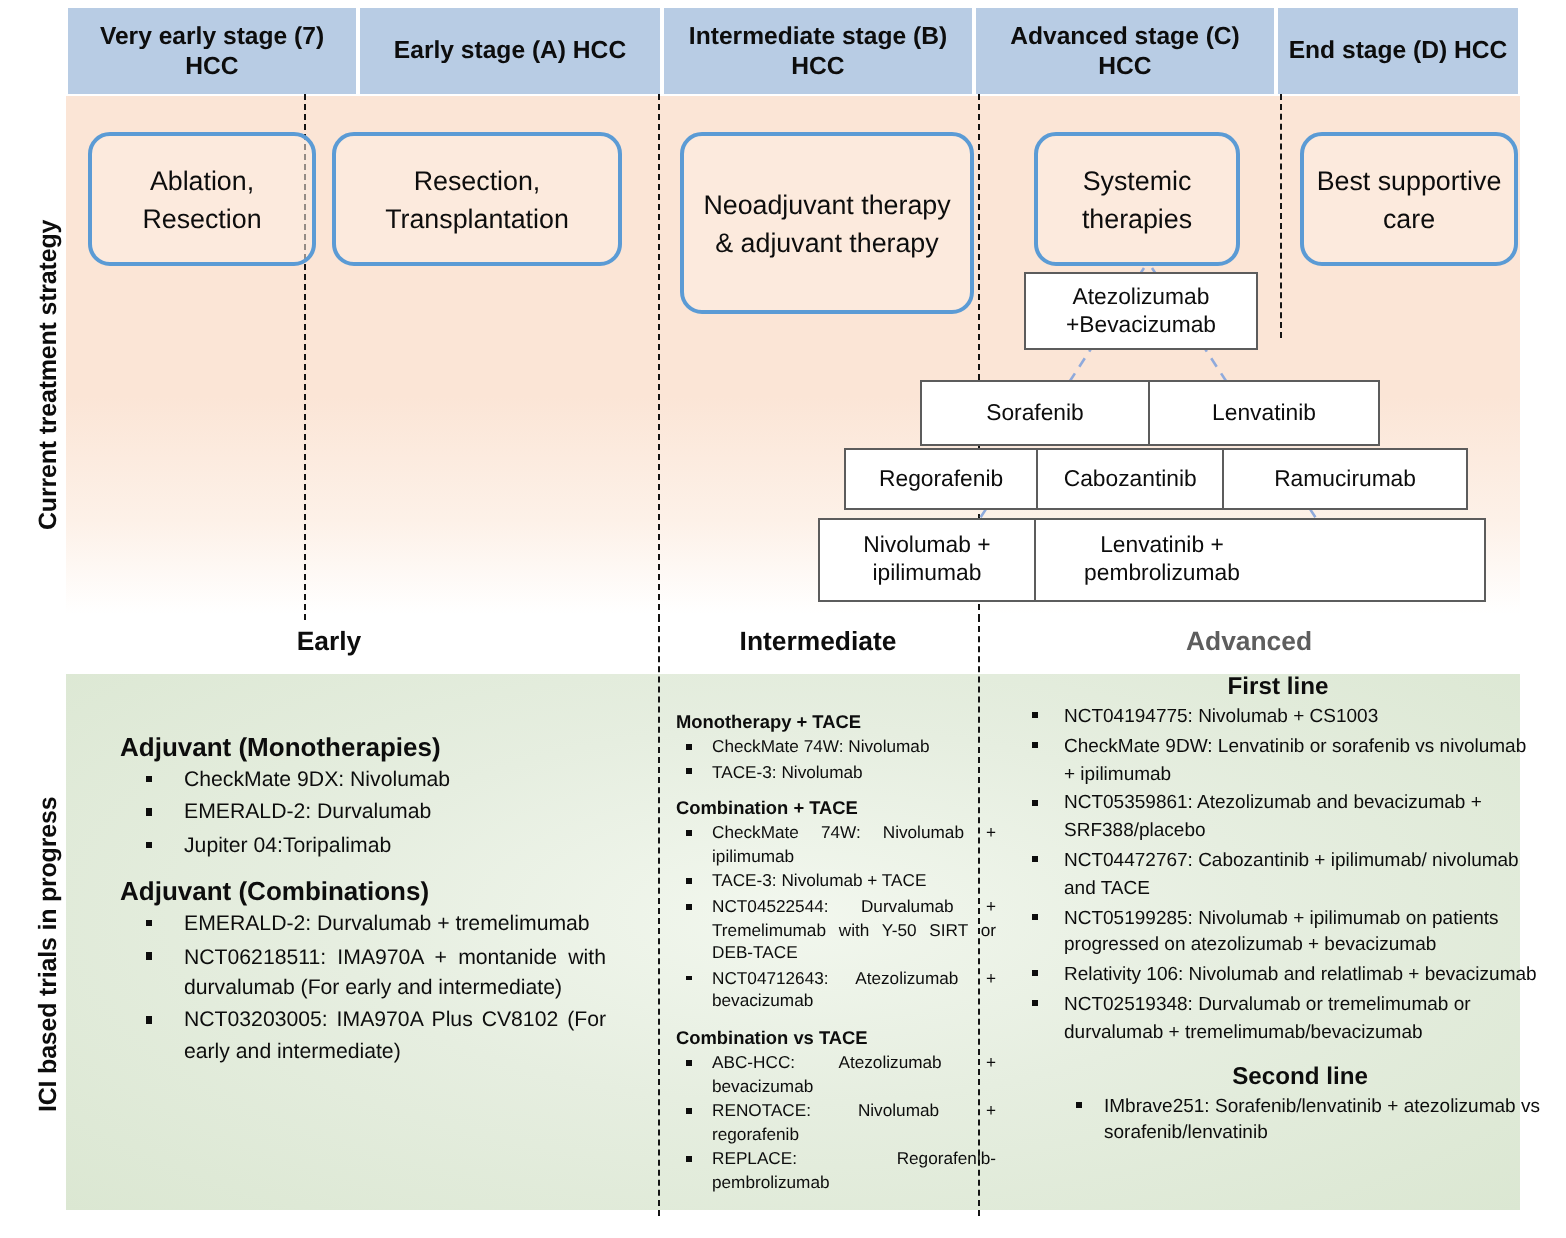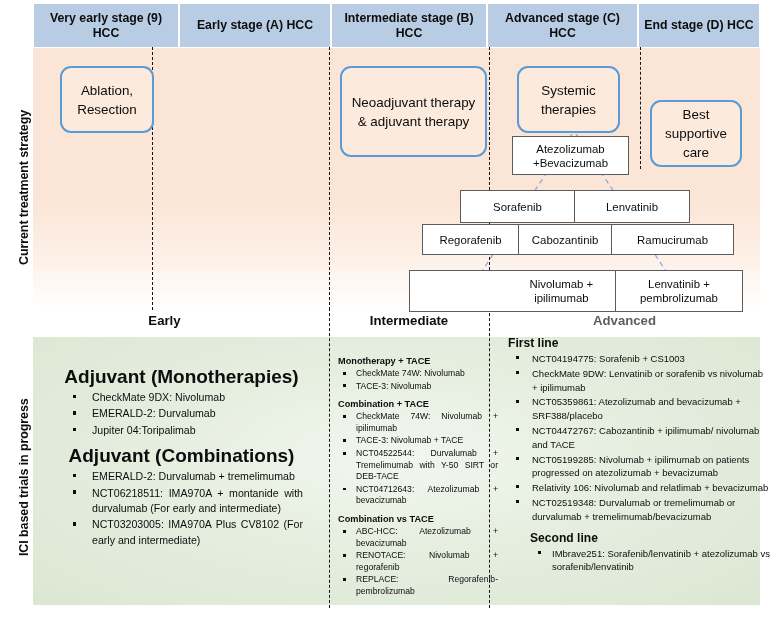--- a/index.html
+++ b/index.html
@@ -158,90 +158,91 @@
     position: absolute;
     left: 7px;
     top: 0.45em;
     width: 3.4px;
     height: 3.4px;
     background: #0d0d0d;
   }
 
   
   #col-early { left: 60px; top: 364px; width: 243px; font-size: 10.6px; }
-  #col-early .tr-head { font-size: 19px; margin-top: 2px; text-align: center; }
+  #col-early .tr-head { font-size: 13px; margin-top: 2px; }
   #col-early ul.tr-list > li { line-height: 15.4px; padding-left: 32px; }
   #col-early ul.tr-list > li::before { left: 13px; }
   #col-early ul.tr-list.just > li { text-align: justify; }
 
   
   #col-inter { left: 338px; top: 352px; width: 160px; font-size: 8.6px; }
   #col-inter .tr-head { font-size: 9.2px; margin-top: 4px; }
   #col-inter ul.tr-list > li { line-height: 11.6px; padding-left: 18px; text-align: justify; }
   #col-inter ul.tr-list > li::before { left: 5px; width: 2.8px; height: 2.8px; }
 
   
   #col-adv { left: 508px; top: 333px; width: 262px; font-size: 9.5px; }
-  #col-adv .tr-head { font-size: 12.1px; margin-top: 3px; }
+  #col-adv .tr-head { font-size: 12.1px; margin-top: 3px; text-align: center; }
   #col-adv ul.tr-list > li { line-height: 13.8px; padding-left: 24px; }
   #col-adv ul.tr-list > li::before { left: 8px; width: 3px; height: 3px; }
   #col-adv .second-wrap { margin-left: 22px; }
   #col-adv .second-wrap ul.tr-list > li { text-align: justify; padding-left: 22px; }
 </style>
 </head>
 <body>
 
 <div id="page">
 
   <div class="band-peach"></div>
   <div class="band-green"></div>
 
   <div class="axis-label" style="left:17px; top:265px;">Current treatment strategy</div>
   <div class="axis-label" style="left:17px; top:556px;">ICI based trials in progress</div>
 
-  <div class="stage-head" style="left:33px; width:146px;">Very early stage (9) HCC</div>
+  <div class="stage-head" style="left:33px; width:146px;">Very early stage (7) HCC</div>
   <div class="stage-head" style="left:179px; width:152px;">Early stage (A) HCC</div>
   <div class="stage-head" style="left:331px; width:156px;">Intermediate stage (B) HCC</div>
   <div class="stage-head" style="left:487px; width:151px;">Advanced stage (C) HCC</div>
   <div class="stage-head" style="left:638px; width:122px;">End stage (D) HCC</div>
 
   <div class="divider" style="left:152px; top:47px; height:263px;"></div>
   <div class="divider" style="left:329px; top:47px; height:263px;"></div>
   <div class="divider" style="left:489px; top:47px; height:263px;"></div>
   <div class="divider" style="left:640px; top:47px; height:122px;"></div>
 
   <div class="divider" style="left:329px; top:308px; height:300px;"></div>
   <div class="divider" style="left:489px; top:308px; height:300px;"></div>
 
   <svg class="conn" style="left:400px; top:120px;" width="360" height="180">
     <line x1="172" y1="14" x2="73" y2="165" stroke="#8faadc" stroke-width="1.3" stroke-dasharray="5,4"></line>
     <line x1="176" y1="14" x2="275" y2="165" stroke="#8faadc" stroke-width="1.3" stroke-dasharray="5,4"></line>
   </svg>
 
-  <div class="tx-box" style="left:60px; top:66px; width:94px; height:67px;">Ablation, Resection</div>
+  <div class="tx-box" style="left:44px; top:66px; width:114px; height:67px;">Ablation, Resection</div>
+  <div class="tx-box" style="left:166px; top:66px; width:145px; height:67px;">Resection, Transplantation</div>
   <div class="tx-box" style="left:340px; top:66px; width:147px; height:91px;">Neoadjuvant therapy &amp; adjuvant therapy</div>
   <div class="tx-box" style="left:517px; top:66px; width:103px; height:67px;">Systemic therapies</div>
-  <div class="tx-box" style="left:650px; top:66px; width:92px; height:67px;margin-top:34px;">Best supportive care</div>
+  <div class="tx-box" style="left:650px; top:66px; width:109px; height:67px;">Best supportive care</div>
 
   <div class="pyr-row" style="left:512px; top:136px; width:117px; height:39px;">
     <div class="pyr-cell" style="width:100%;">Atezolizumab +Bevacizumab</div>
   </div>
 
   <div class="pyr-row" style="left:460px; top:190px; width:230px; height:33px;">
     <div class="pyr-cell" style="width:50%;">Sorafenib</div>
     <div class="pyr-cell" style="width:50%;">Lenvatinib</div>
   </div>
 
   <div class="pyr-row" style="left:422px; top:224px; width:312px; height:31px;">
     <div class="pyr-cell" style="width:31%;">Regorafenib</div>
     <div class="pyr-cell" style="width:30%;">Cabozantinib</div>
     <div class="pyr-cell" style="width:39%;text-align:right;">Ramucirumab</div>
   </div>
 
-  <div class="pyr-row" style="left:409px; top:270px; width:334px; height:42px;justify-content:flex-end;">
+  <div class="pyr-row" style="left:409px; top:259px; width:334px; height:42px;">
     <div class="pyr-cell" style="width:32.5%;">Nivolumab + ipilimumab</div>
     <div class="pyr-cell" style="width:38%;">Lenvatinib + pembrolizumab</div>
   </div>
 
   <div class="stage-name" style="left:0px; top:313px; width:329px;">Early</div>
   <div class="stage-name" style="left:329px; top:313px; width:160px;">Intermediate</div>
   <div class="stage-name muted" style="left:489px; top:313px; width:271px;">Advanced</div>
 
   <div class="trial-col" id="col-early">
       <div>
@@ -284,21 +285,21 @@
           <li>ABC-HCC: Atezolizumab + bevacizumab</li>
           <li>RENOTACE: Nivolumab + regorafenib</li>
           <li>REPLACE: Regorafenib-pembrolizumab</li>
         </ul>
       </div>
     </div>
   <div class="trial-col" id="col-adv">
       <div>
         <div class="tr-head">First line</div>
         <ul class="tr-list">
-          <li>NCT04194775: Sorafenib + CS1003</li>
+          <li>NCT04194775: Nivolumab + CS1003</li>
           <li>CheckMate 9DW: Lenvatinib or sorafenib vs nivolumab + ipilimumab</li>
           <li>NCT05359861: Atezolizumab and bevacizumab + SRF388/placebo</li>
           <li>NCT04472767: Cabozantinib + ipilimumab/ nivolumab and TACE</li>
           <li>NCT05199285: Nivolumab + ipilimumab on patients progressed on atezolizumab + bevacizumab</li>
           <li>Relativity 106: Nivolumab and relatlimab + bevacizumab</li>
           <li>NCT02519348: Durvalumab or tremelimumab or durvalumab + tremelimumab/bevacizumab</li>
         </ul>
       </div>
       <div class="second-wrap">
         <div class="tr-head">Second line</div>

